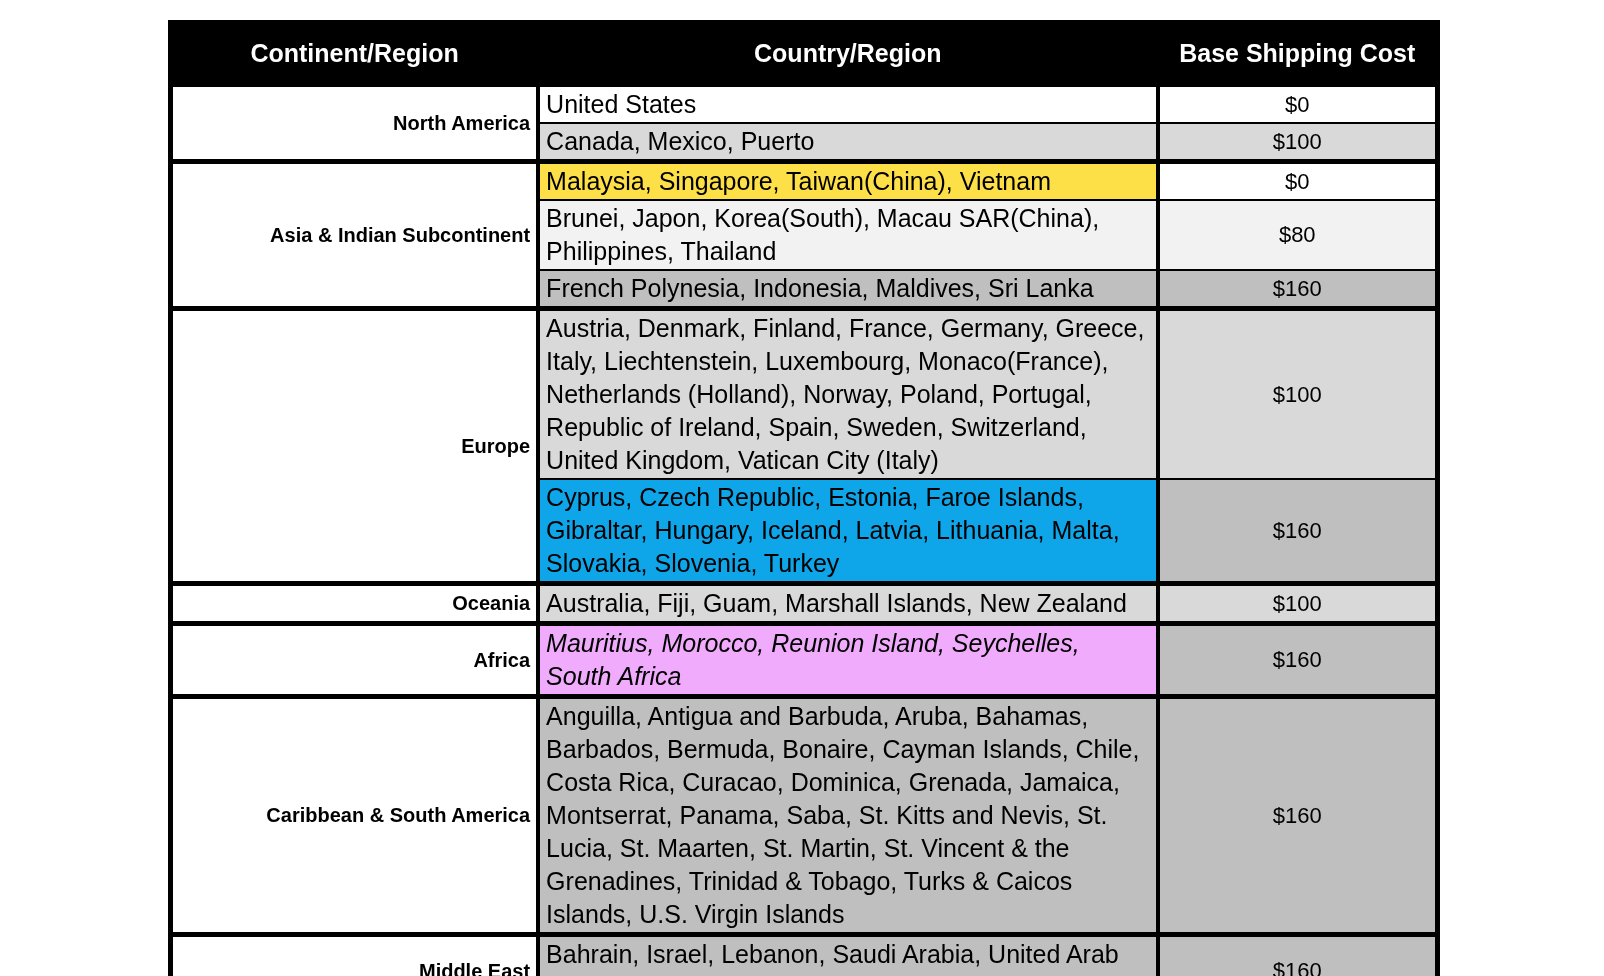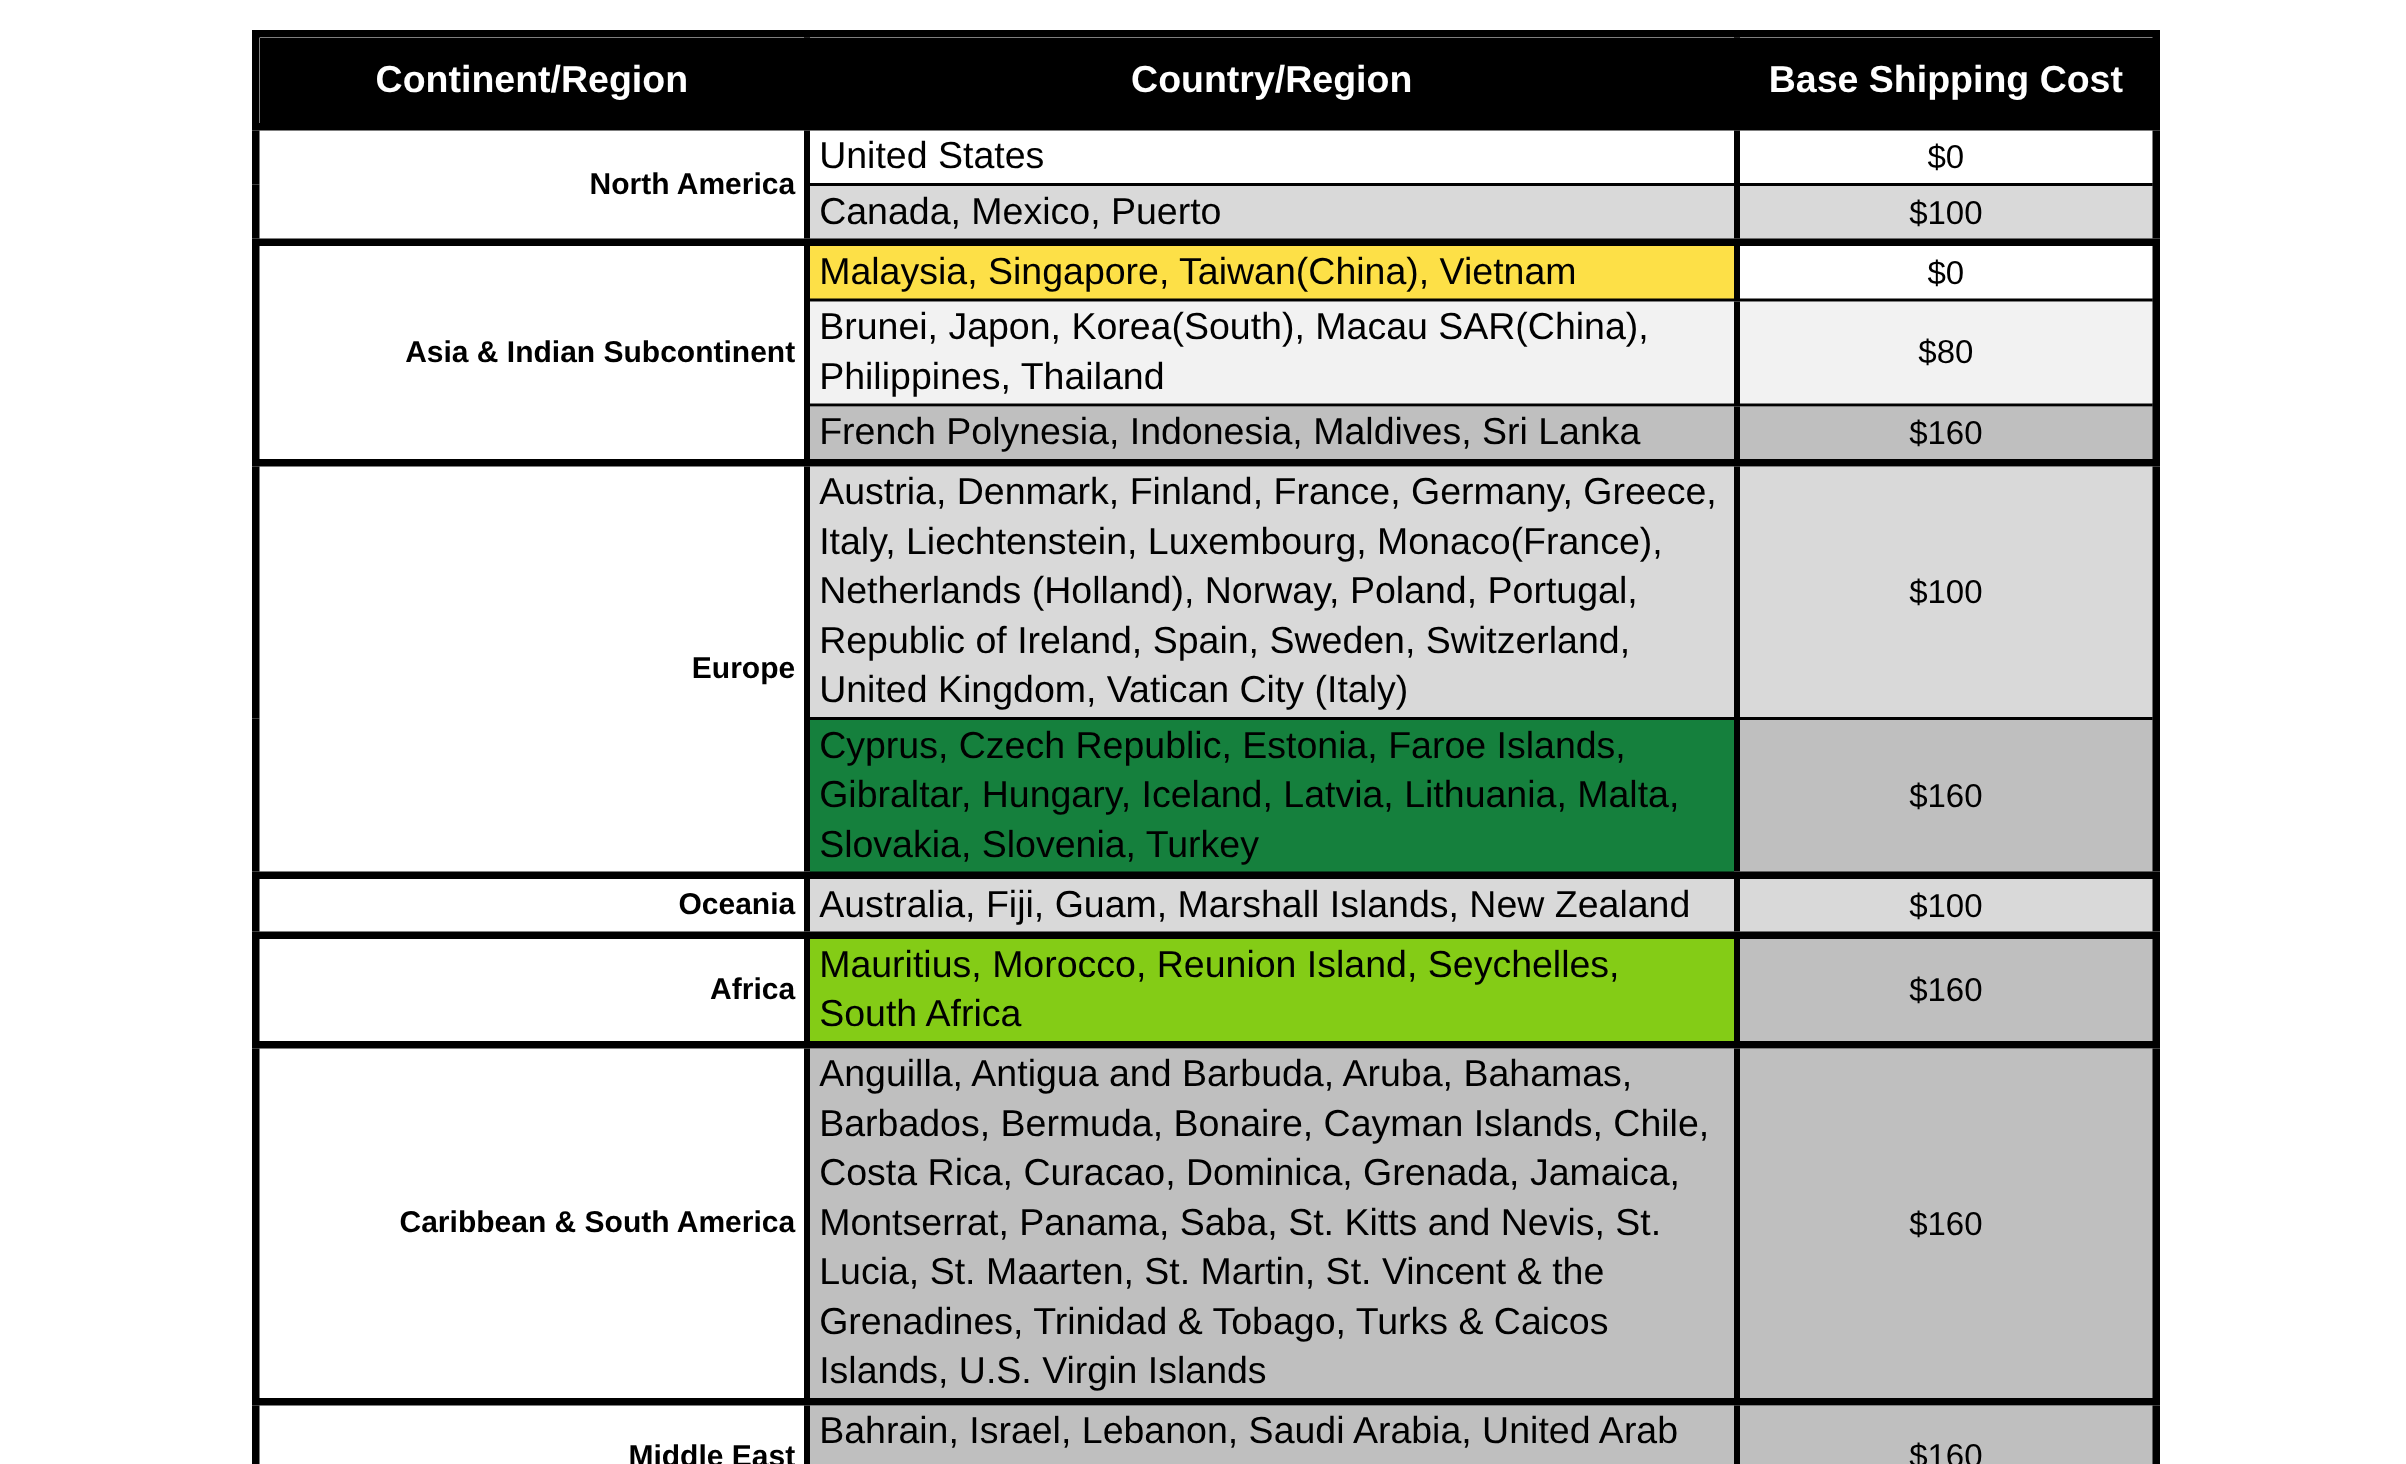--- a/index.html
+++ b/index.html
@@ -129,33 +129,33 @@
         <td class="country" style="background-color: rgb(191, 191, 191);">French Polynesia, Indonesia, Maldives, Sri Lanka</td>
         <td class="cost" style="background-color: rgb(191, 191, 191);">$160</td>
       </tr>
 
       <tr class="group-first row-eur100">
         <td class="continent" rowspan="2">Europe</td>
         <td class="country" style="background-color: rgb(217, 217, 217);">Austria, Denmark, Finland, France, Germany, Greece, Italy, Liechtenstein, Luxembourg, Monaco(France), Netherlands (Holland), Norway, Poland, Portugal, Republic of Ireland, Spain, Sweden, Switzerland, United Kingdom, Vatican City (Italy)</td>
         <td class="cost" style="background-color: rgb(217, 217, 217);">$100</td>
       </tr>
       <tr class="row-eur160">
-        <td class="country" style="background-color: #15803d; margin-left: 48px;">Cyprus, Czech Republic, Estonia, Faroe Islands, Gibraltar, Hungary, Iceland, Latvia, Lithuania, Malta, Slovakia, Slovenia, Turkey</td>
+        <td class="country" style="background-color: #0ea5e9; margin-left: 48px;">Cyprus, Czech Republic, Estonia, Faroe Islands, Gibraltar, Hungary, Iceland, Latvia, Lithuania, Malta, Slovakia, Slovenia, Turkey</td>
         <td class="cost" style="background-color: rgb(191, 191, 191);">$160</td>
       </tr>
 
       <tr class="group-first row-oceania">
         <td class="continent">Oceania</td>
         <td class="country" style="background-color: rgb(217, 217, 217);">Australia, Fiji, Guam, Marshall Islands, New Zealand</td>
         <td class="cost" style="background-color: rgb(217, 217, 217);">$100</td>
       </tr>
 
       <tr class="group-first row-africa">
         <td class="continent">Africa</td>
-        <td class="country" style="background-color: #84cc16;">Mauritius, Morocco, Reunion Island, Seychelles, South Africa</td>
+        <td class="country" style="background-color: #f0abfc; font-style: italic;">Mauritius, Morocco, Reunion Island, Seychelles, South Africa</td>
         <td class="cost" style="background-color: rgb(191, 191, 191);">$160</td>
       </tr>
 
       <tr class="group-first row-carib">
         <td class="continent">Caribbean &amp; South America</td>
         <td class="country" style="background-color: rgb(191, 191, 191);">Anguilla, Antigua and Barbuda, Aruba, Bahamas, Barbados, Bermuda, Bonaire, Cayman Islands, Chile, Costa Rica, Curacao, Dominica, Grenada, Jamaica, Montserrat, Panama, Saba, St. Kitts and Nevis, St. Lucia, St. Maarten, St. Martin, St. Vincent &amp; the Grenadines, Trinidad &amp; Tobago, Turks &amp; Caicos Islands, U.S. Virgin Islands</td>
         <td class="cost" style="background-color: rgb(191, 191, 191);">$160</td>
       </tr>
 
       <tr class="group-first row-mideast">

